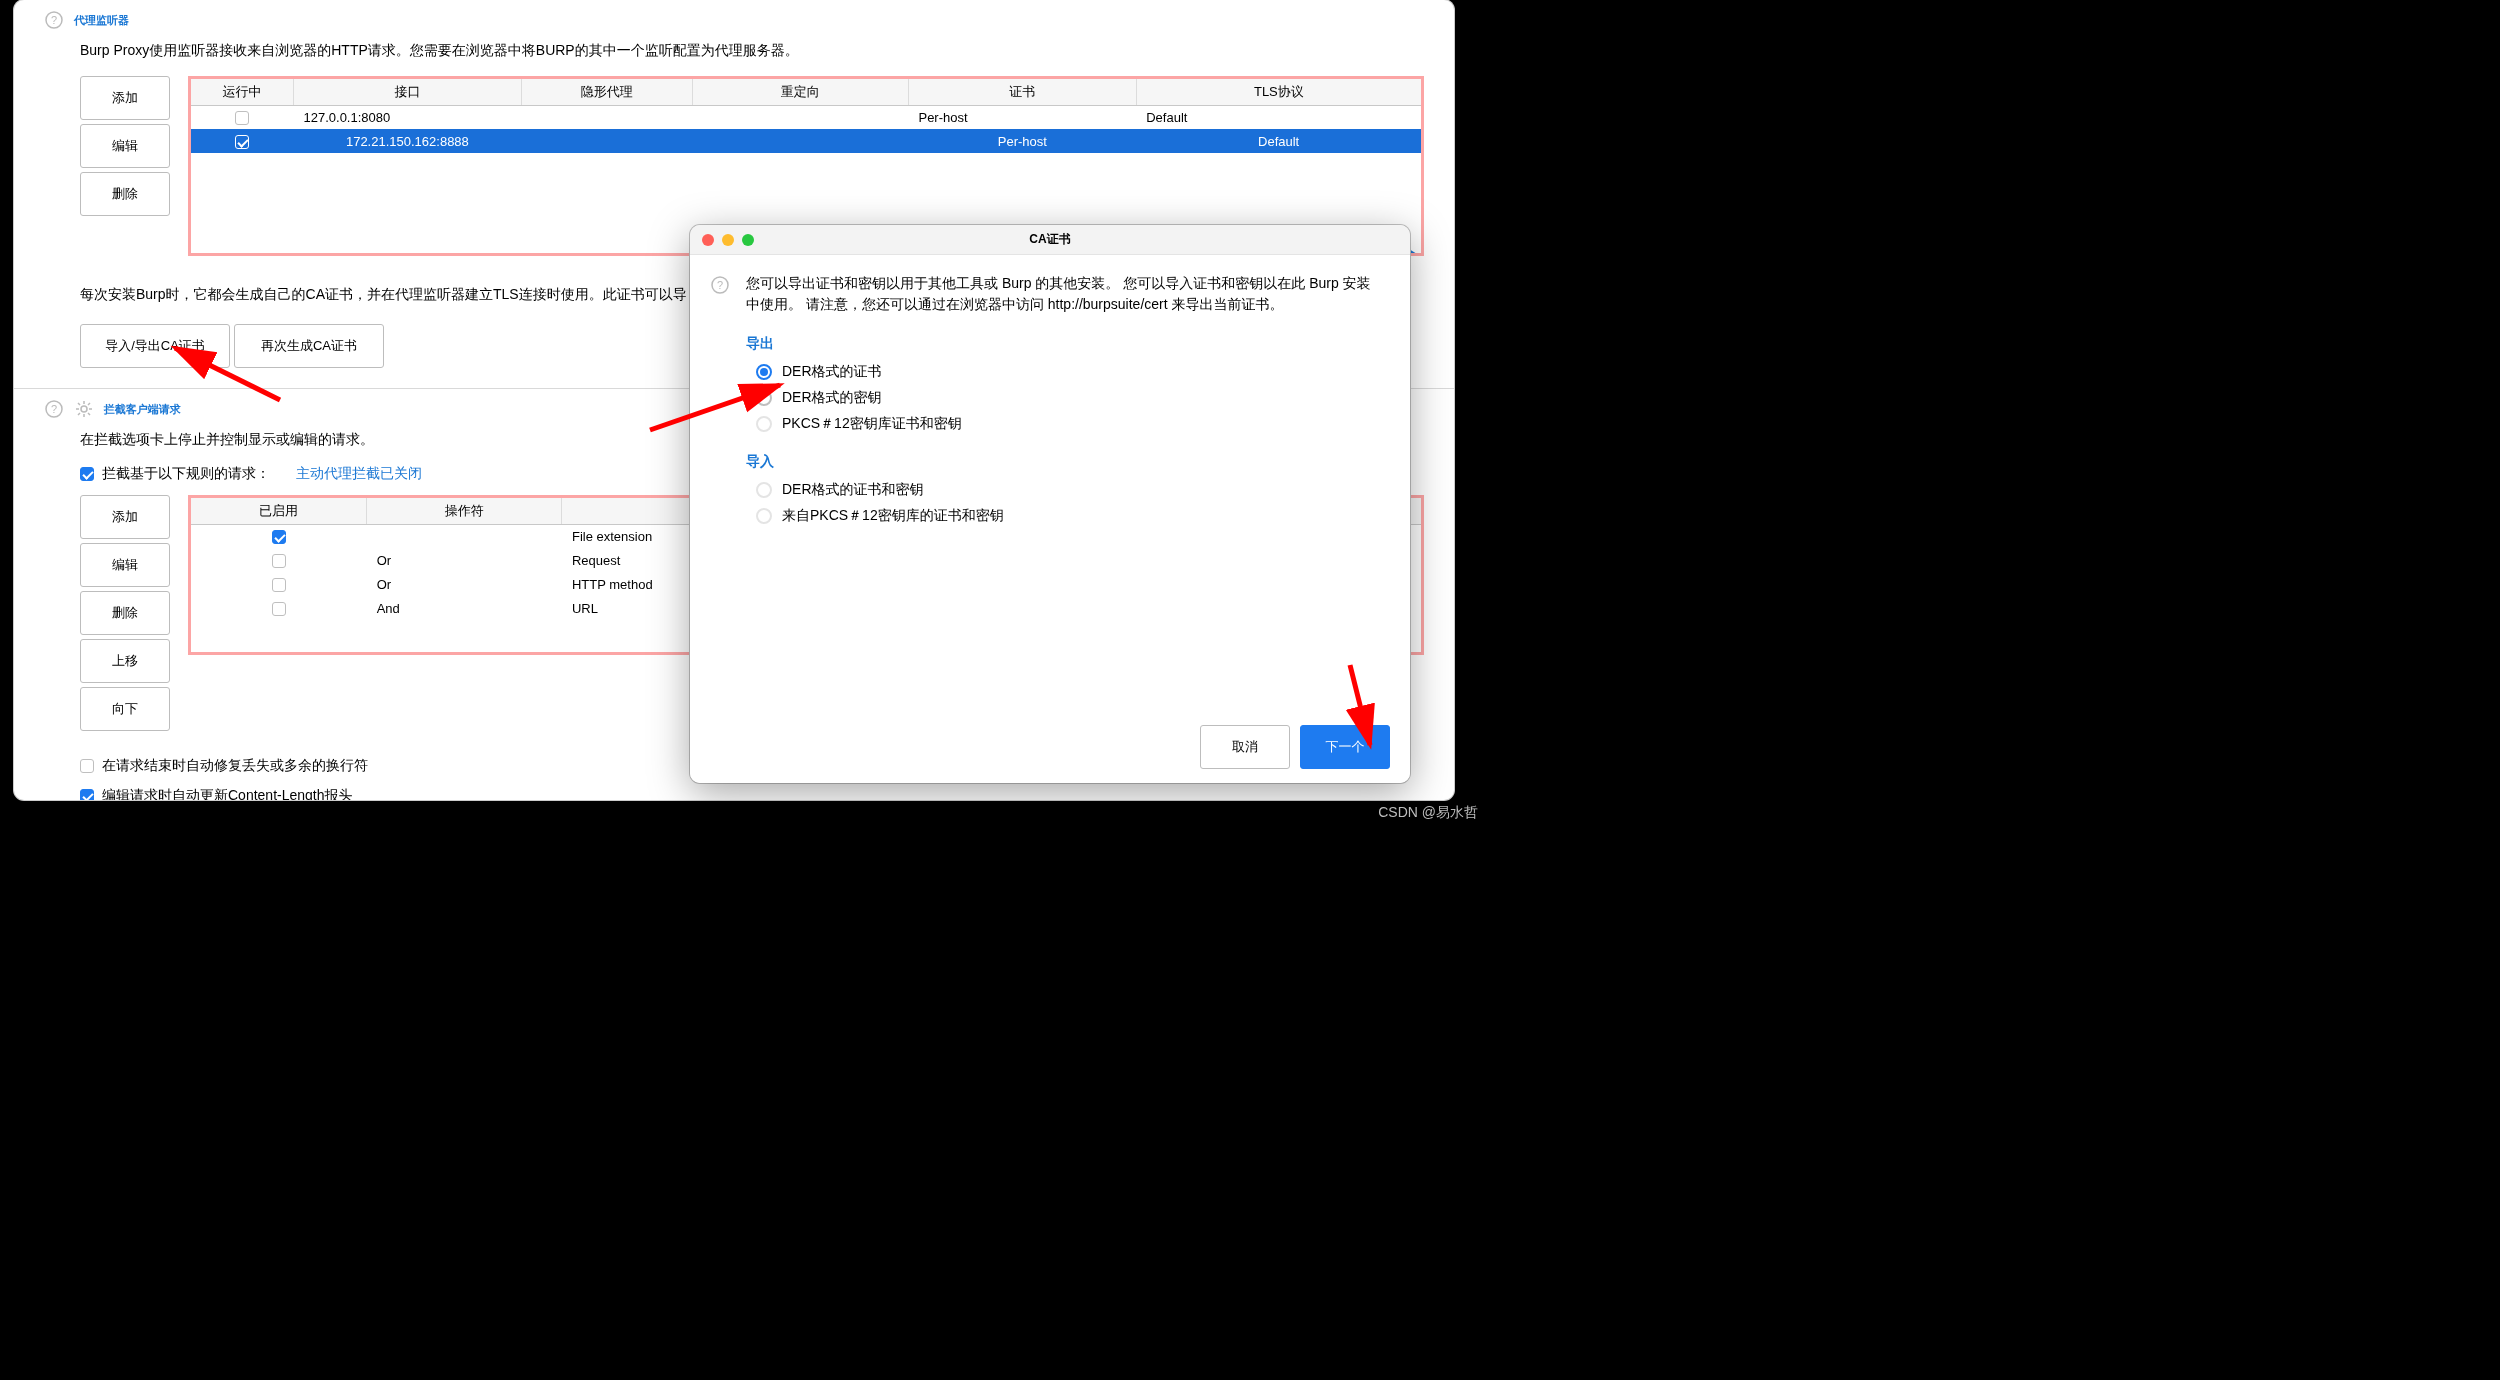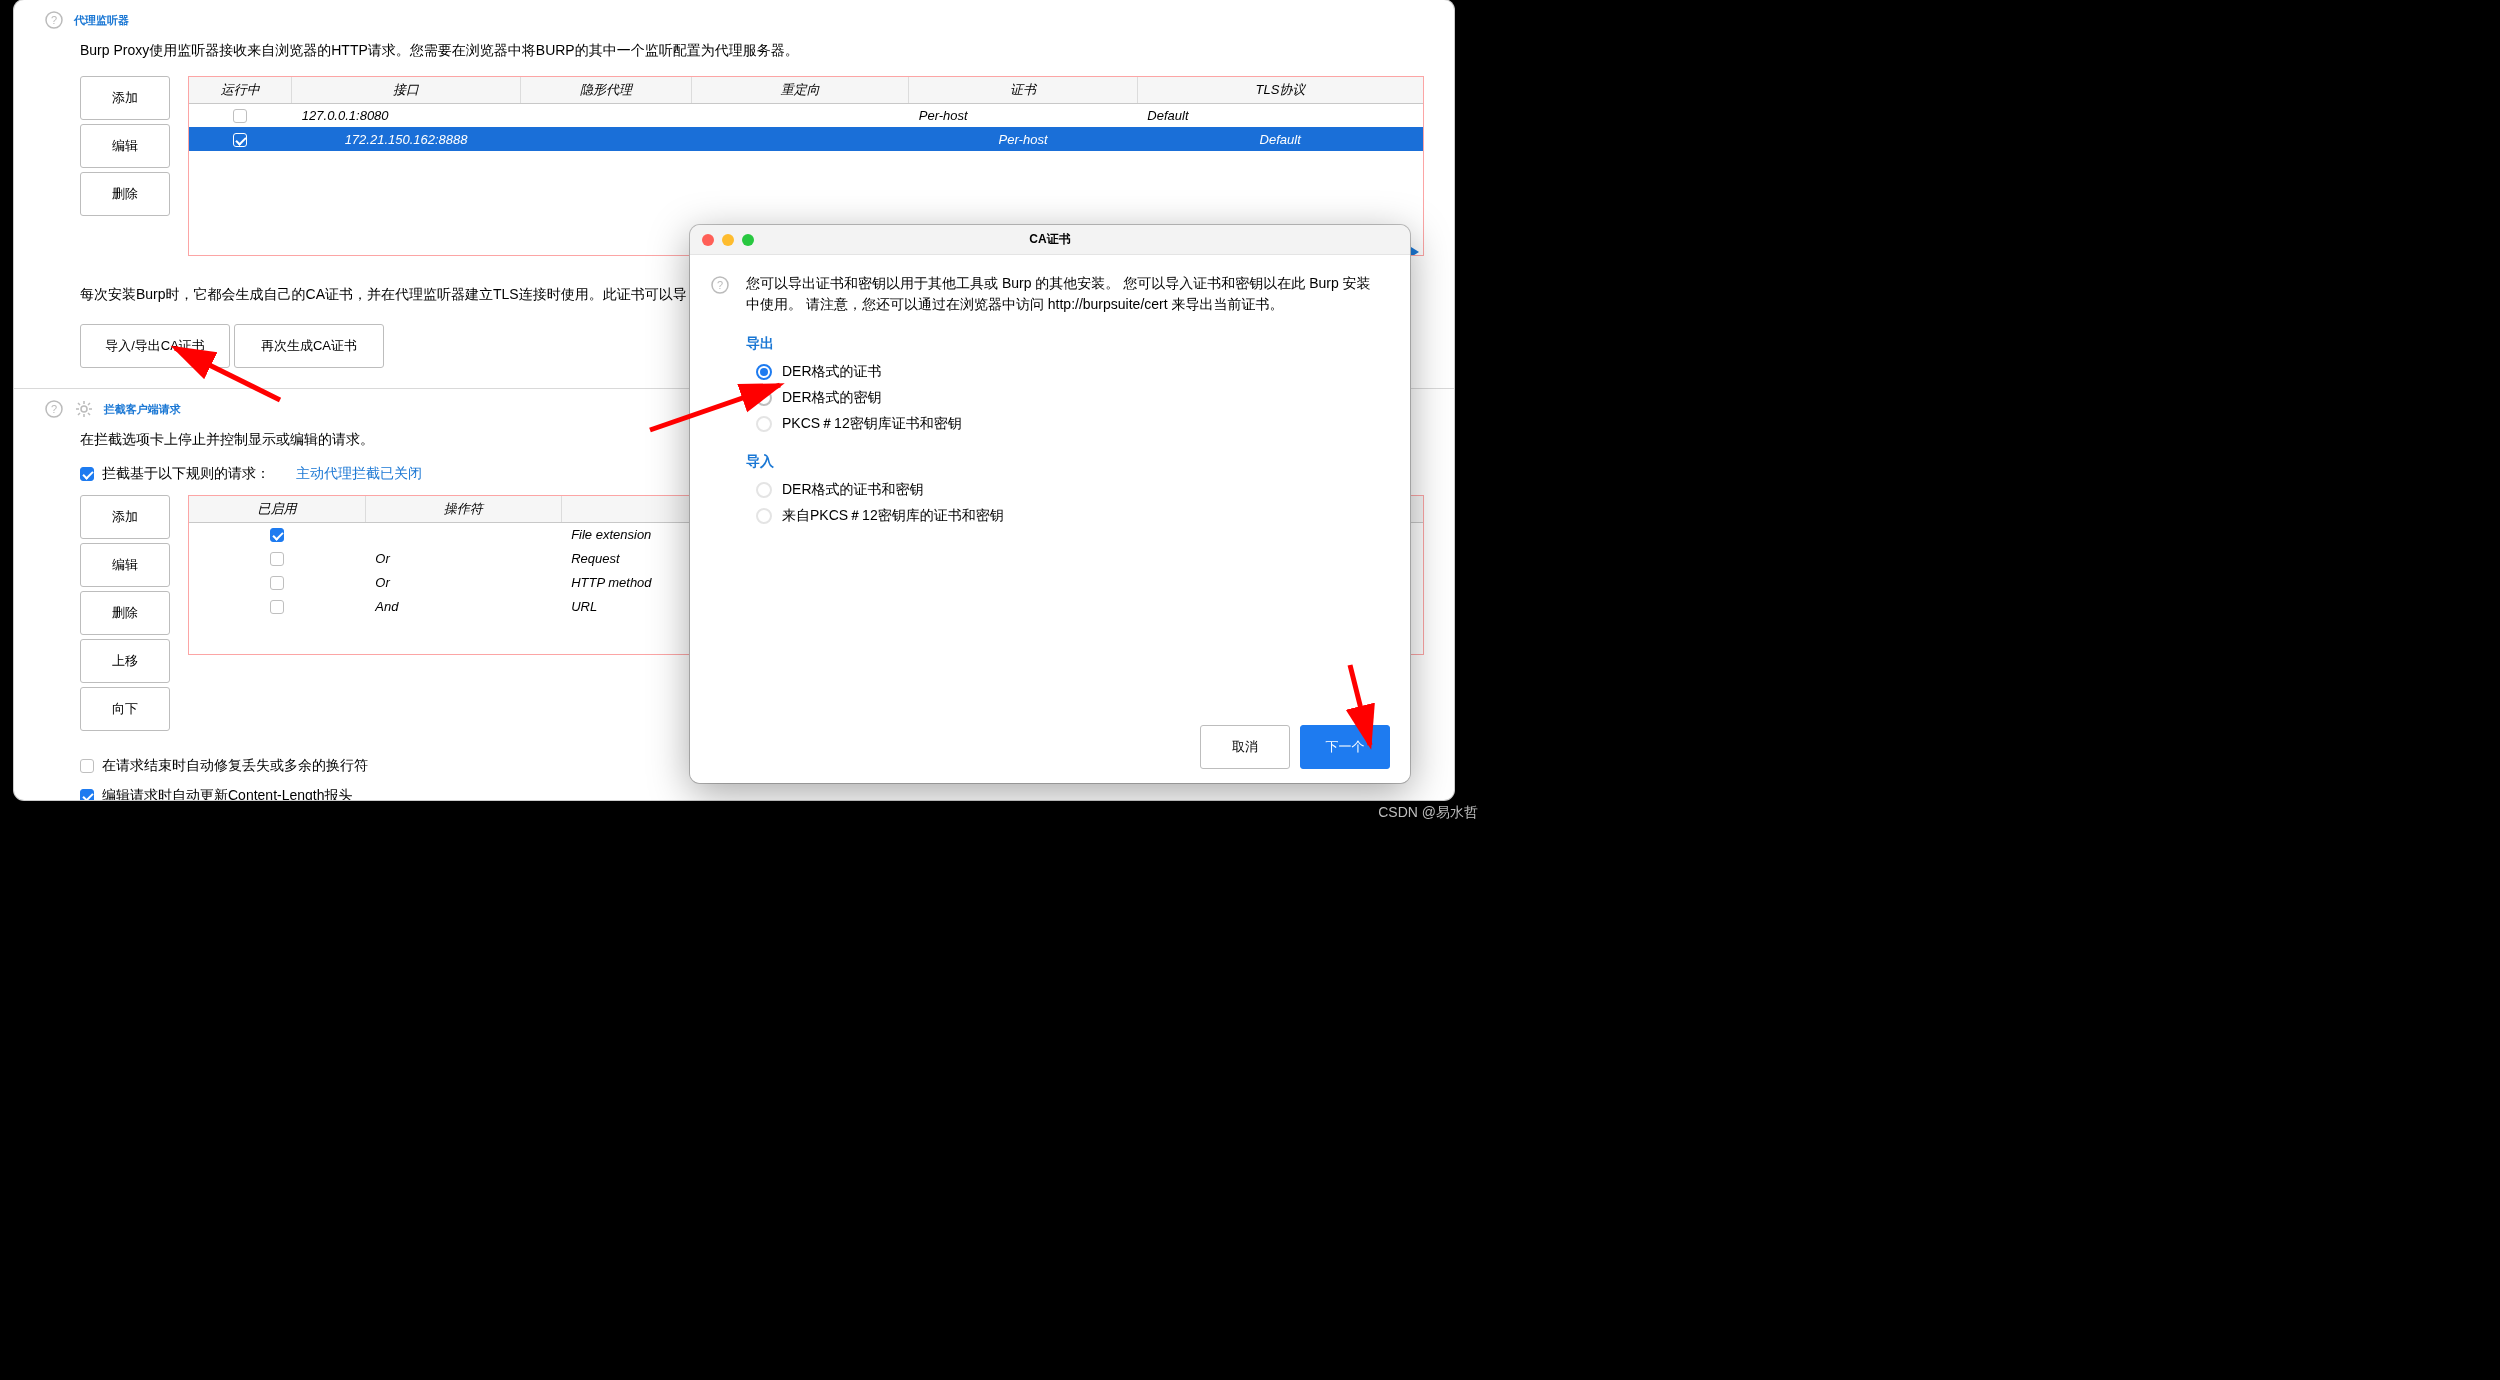--- a/index.html
+++ b/index.html
@@ -30,21 +30,21 @@
   .section-desc { margin: 12px 0 16px 36px; color: #000; }
   .row { display: flex; align-items: flex-start; margin-left: 36px; }
   .btn-col { display: flex; flex-direction: column; gap: 4px; margin-right: 18px; }
   .btn {
     background: #fff; border: 1px solid #bdbdbd; border-radius: 3px;
     height: 44px; min-width: 90px; padding: 0 16px; font-size: 13px;
     display: inline-flex; align-items: center; justify-content: center;
     cursor: pointer;
   }
   table { border-collapse: collapse; width: 100%; }
-  .table-wrap { flex: 1; border: 1px solid #fca5a5; overflow: hidden; font-style: italic; }
+  .table-wrap { flex: 1; border: 3px solid #fca5a5; overflow: hidden; }
   th {
     background: #f6f6f6; border-right: 1px solid #dcdcdc;
     border-bottom: 1px solid #c8c8c8; font-weight: normal; text-align: center;
     height: 26px; font-size: 13px;
   }
   th:last-child { border-right: none; }
   td { height: 24px; padding: 0 10px; font-size: 13px; }
   tr.selected td { background: #1a6fd8; color: #fff; text-align: center; }
   .checkbox {
     display: inline-block; width: 14px; height: 14px;

